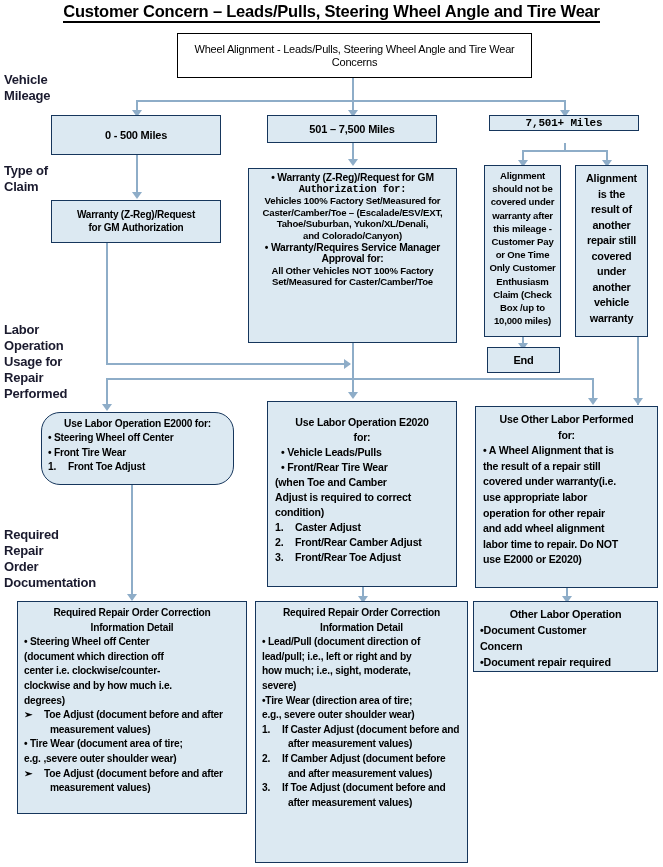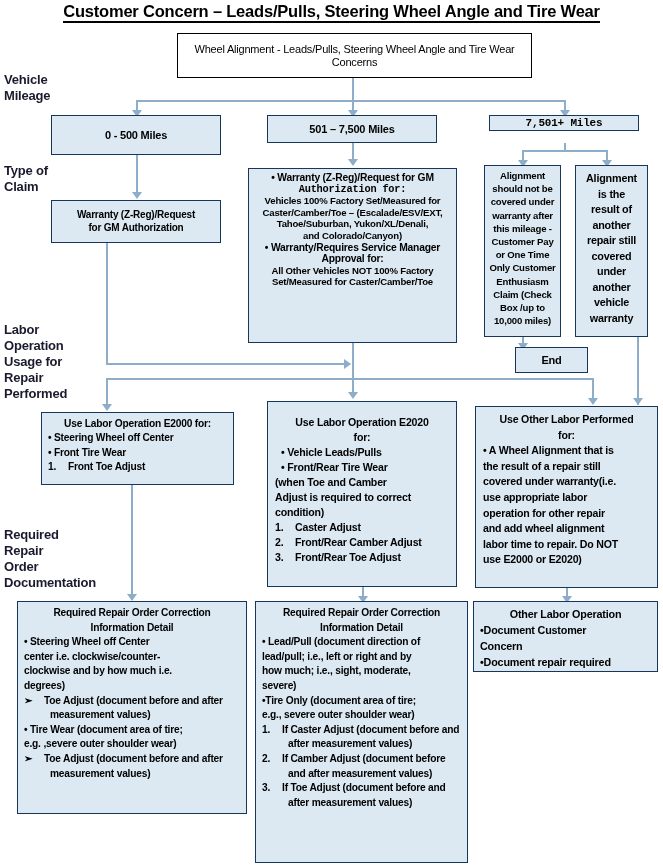--- a/index.html
+++ b/index.html
@@ -235,25 +235,25 @@
     <span class="ln">result of</span>
     <span class="ln">another</span>
     <span class="ln">repair still</span>
     <span class="ln">covered</span>
     <span class="ln">under</span>
     <span class="ln">another</span>
     <span class="ln">vehicle</span>
     <span class="ln">warranty</span>
   </div>
 
-  <div class="box ctr b" style="left:487px; top:347px; width:73px; height:26px; font-size:11px;margin-left:28px;">
+  <div class="box ctr b" style="left:487px; top:347px; width:73px; height:26px; font-size:11px;">
     <div class="vcenter">End</div>
   </div>
 
-  <div class="box lft b" style="left:41px; top:412px; width:193px; height:73px; font-size:10.2px; line-height:14.4px; padding:4px 6px;">
+  <div class="box lft b" style="left:41px; top:412px; width:193px; height:73px; font-size:10.2px; line-height:14.4px; padding:4px 6px;border-radius:19px;">
     <span class="ln ctr">Use Labor Operation E2000 for:</span>
     <span class="ln">• Steering Wheel off Center</span>
     <span class="ln">• Front Tire Wear</span>
     <span class="num"><span class="n">1.</span><span>Front Toe Adjust</span></span>
   </div>
 
   <div class="box lft b" style="left:267px; top:401px; width:190px; height:186px; font-size:10.6px; line-height:15px; padding:13px 7px;">
     <span class="ln ctr">Use Labor Operation E2020</span>
     <span class="ln ctr">for:</span>
     <span class="ln" style="padding-left:6px;">• Vehicle Leads/Pulls</span>
@@ -276,37 +276,38 @@
     <span class="ln">operation for other repair</span>
     <span class="ln">and add wheel alignment</span>
     <span class="ln">labor time to repair. Do NOT</span>
     <span class="ln">use E2000 or E2020)</span>
   </div>
 
   <div class="box lft b" style="left:17px; top:601px; width:230px; height:213px; font-size:10.2px; line-height:14.6px; padding:4px 6px;">
     <span class="ln ctr">Required Repair Order Correction</span>
     <span class="ln ctr">Information Detail</span>
     <span class="ln">•  Steering Wheel off Center</span>
+    <span class="ln">(document which direction off</span>
     <span class="ln">center i.e. clockwise/counter-</span>
     <span class="ln">clockwise and by how much i.e.</span>
     <span class="ln">degrees)</span>
     <span class="arw"><span class="g">➢</span><span>Toe Adjust (document before and after measurement values)</span></span>
     <span class="ln">• Tire Wear (document area of tire;</span>
     <span class="ln">e.g. ,severe outer shoulder wear)</span>
     <span class="arw"><span class="g">➢</span><span>Toe Adjust (document before and after measurement values)</span></span>
   </div>
 
   <div class="box lft b" style="left:255px; top:601px; width:213px; height:262px; font-size:10.2px; line-height:14.6px; padding:4px 6px;">
     <span class="ln ctr">Required Repair Order Correction</span>
     <span class="ln ctr">Information Detail</span>
     <span class="ln">•  Lead/Pull (document direction of</span>
     <span class="ln">lead/pull; i.e., left or right and by</span>
     <span class="ln">how much; i.e., sight, moderate,</span>
     <span class="ln">severe)</span>
-    <span class="ln">•Tire Only (document area of tire;</span>
+    <span class="ln">•Tire Wear (direction area of tire;</span>
     <span class="ln">e.g., severe outer shoulder wear)</span>
     <span class="num"><span class="n">1.</span><span>If Caster Adjust (document before and after measurement values)</span></span>
     <span class="num"><span class="n">2.</span><span>If Camber Adjust (document before and after measurement values)</span></span>
     <span class="num"><span class="n">3.</span><span>If Toe Adjust (document before and after measurement values)</span></span>
   </div>
 
   <div class="box lft b" style="left:473px; top:601px; width:185px; height:71px; font-size:10.8px; line-height:16px; padding:4px 6px;">
     <span class="ln ctr">Other Labor Operation</span>
     <span class="ln">•Document Customer</span>
     <span class="ln">Concern</span>

